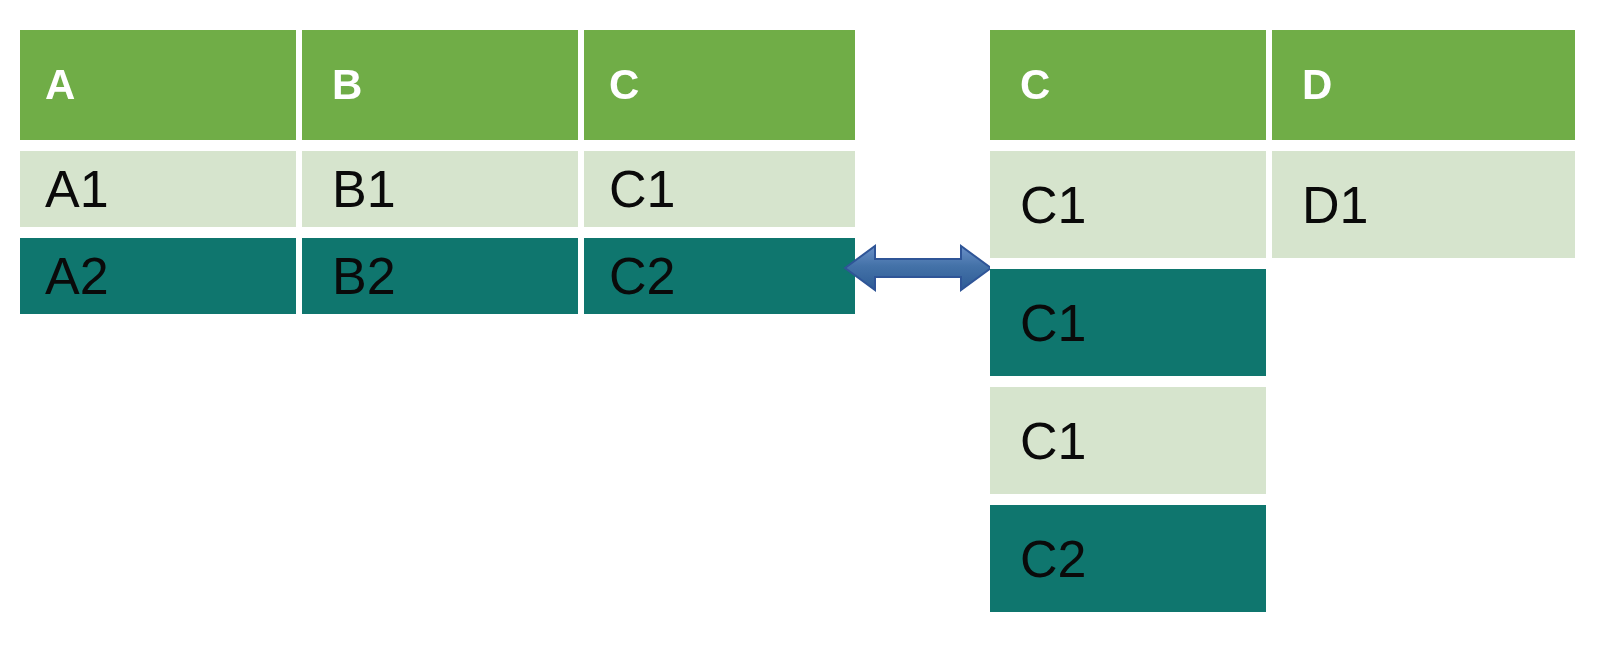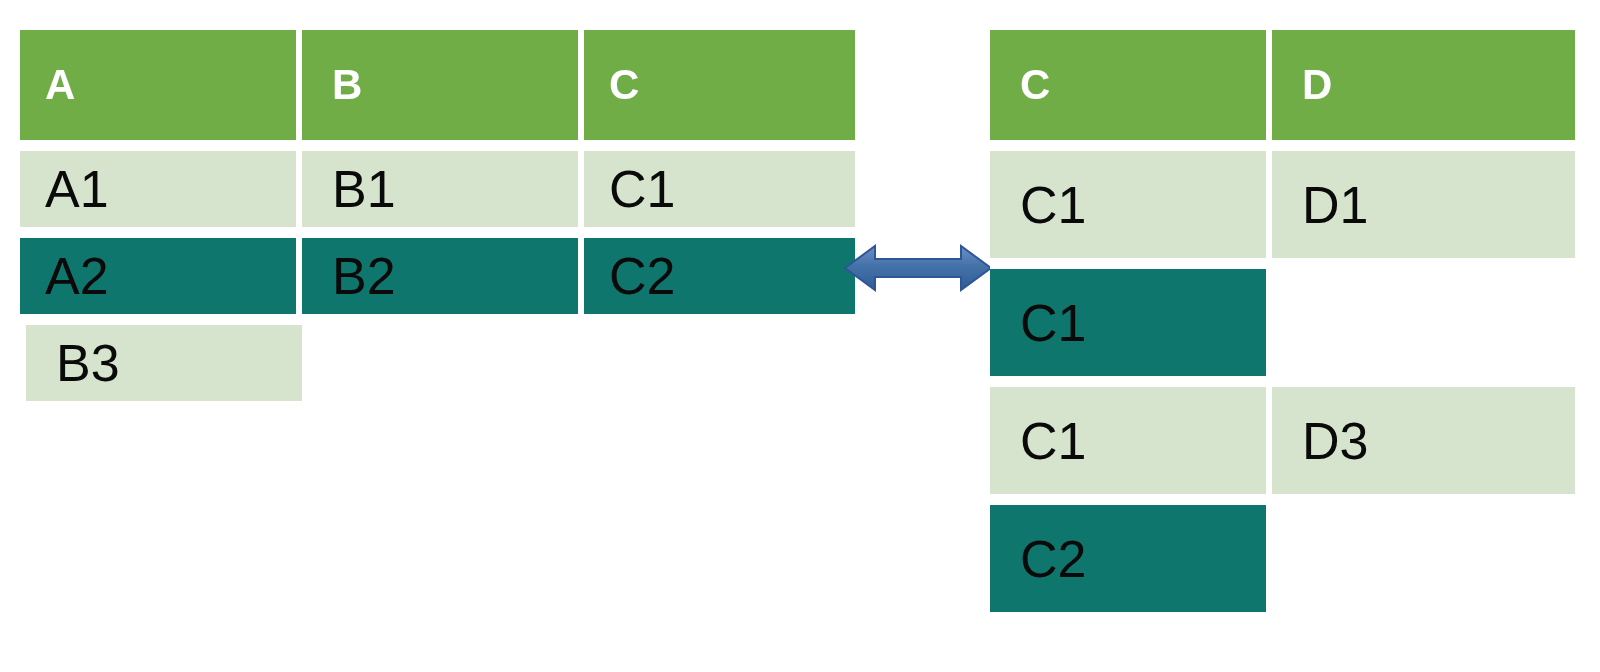--- a/index.html
+++ b/index.html
@@ -122,21 +122,20 @@
       <div class="col-gap"></div>
       <div class="cell c1">B2</div>
       <div class="col-gap"></div>
       <div class="cell c2">C2</div>
     </div>
 
     <div class="row-gap"></div>
 
     <div class="row body-row band-a">
       <div class="col-gap"></div>
-      <div class="cell c1">B3</div>
       <div class="col-gap"></div>
     </div>
 
   </div>
 
   <div id="double-arrow">
     <svg viewBox="0 0 150 50" xmlns="http://www.w3.org/2000/svg">
       <defs>
         <linearGradient id="arrGrad" x1="0" y1="0" x2="0" y2="1">
           <stop offset="0%" stop-color="#6A90C8"></stop>
@@ -169,21 +168,20 @@
     <div class="row body-row band-b">
       <div class="cell c0">C1</div>
       <div class="col-gap"></div>
     </div>
 
     <div class="row-gap"></div>
 
     <div class="row body-row band-a">
       <div class="cell c0">C1</div>
       <div class="col-gap"></div>
-      <div class="cell c1">D3</div>
     </div>
 
     <div class="row-gap"></div>
 
     <div class="row body-row band-b">
       <div class="cell c0">C2</div>
       <div class="col-gap"></div>
     </div>
 
   </div>

